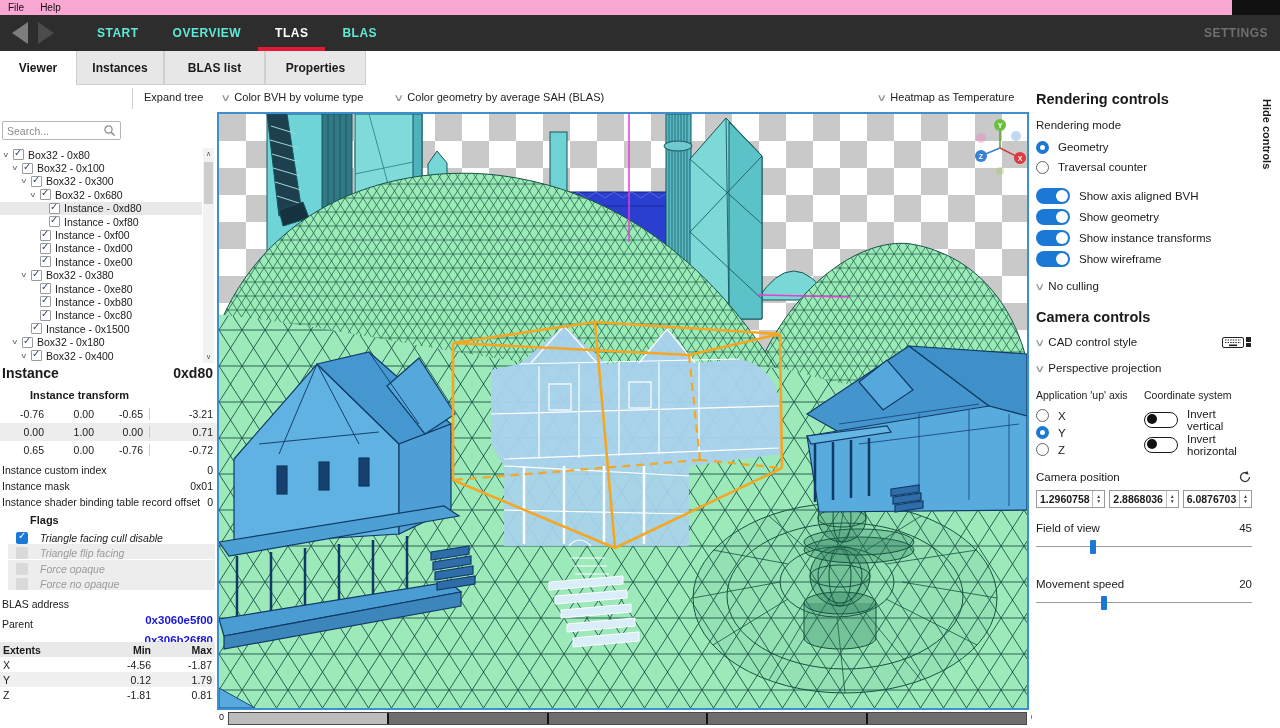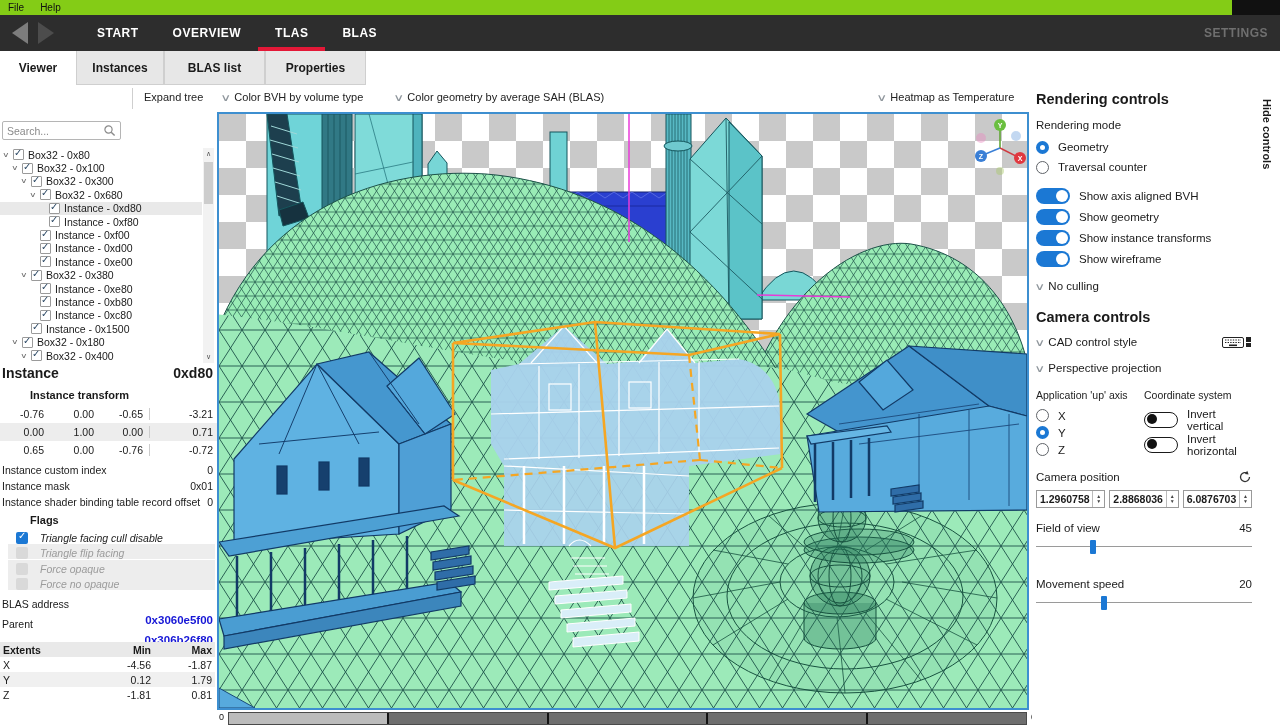--- a/index.html
+++ b/index.html
@@ -1,32 +1,32 @@
 <!DOCTYPE html>
 <html><head>
 <meta charset="utf-8">
 <style>
   * { margin:0; padding:0; box-sizing:border-box; }
   html,body { width:1280px; height:728px; overflow:hidden; background:#fff;
     font-family:"Liberation Sans","DejaVu Sans",sans-serif; color:#1a1a1a; }
   .app { position:relative; width:1280px; height:728px; background:#fff; }
 
   
-  .menubar { position:absolute; left:0; top:0; width:1280px; height:15px; background:#84cc16; display:flex; align-items:center; font-size:10px; }
+  .menubar { position:absolute; left:0; top:0; width:1280px; height:15px; background:#f9a8d4; display:flex; align-items:center; font-size:10px; }
   .menubar .menu-item { padding:0 8px; color:#111; }
   .menubar .corner-block { position:absolute; right:0; top:0; width:48px; height:15px; background:#111; }
 
   
   .navbar { position:absolute; left:0; top:15px; width:1280px; height:36px; background:#2d2d2d; display:flex; align-items:stretch; }
   .nav-arrows { display:flex; align-items:center; gap:10px; padding:0 14px 0 12px; }
   .arr { width:0; height:0; border-top:11px solid transparent; border-bottom:11px solid transparent; }
   .arr.back { border-right:16px solid #7d7d7d; }
   .arr.fwd  { border-left:16px solid #4c4c4c; }
   .nav-tabs { display:flex; align-items:stretch; margin-left:12px; }
-  .nav-tab { display:flex; align-items:center; padding:0 17px; font-size:12px; font-weight:bold; letter-spacing:.5px; color:#ffffff; border-bottom:4px solid transparent; padding-top:4px; }
+  .nav-tab { display:flex; align-items:center; padding:0 17px; font-size:12px; font-weight:bold; letter-spacing:.5px; color:#5eead4; border-bottom:4px solid transparent; padding-top:4px; }
   .nav-tab.active { color:#fff; border-bottom-color:#e31837; }
   .nav-settings { margin-left:auto; display:flex; align-items:center; padding:0 12px; font-size:12px; font-weight:bold; letter-spacing:.5px; color:#6f6f6f; }
 
   
   .subtabs { position:absolute; left:0; top:51px; width:1280px; height:34px; background:#fff; display:flex; }
   .subtab { width:88px; display:flex; align-items:center; justify-content:center; font-size:12px; font-weight:bold; color:#1a1a1a; background:#e7e7e7; border:1px solid #cfcfcf; border-top:none; }
   .subtab:first-child { width:76px; }
   .subtab:nth-child(3) { width:101px; }
   .subtab:nth-child(4) { width:101px; }
   .subtab.active { background:#fff; border:none; }

